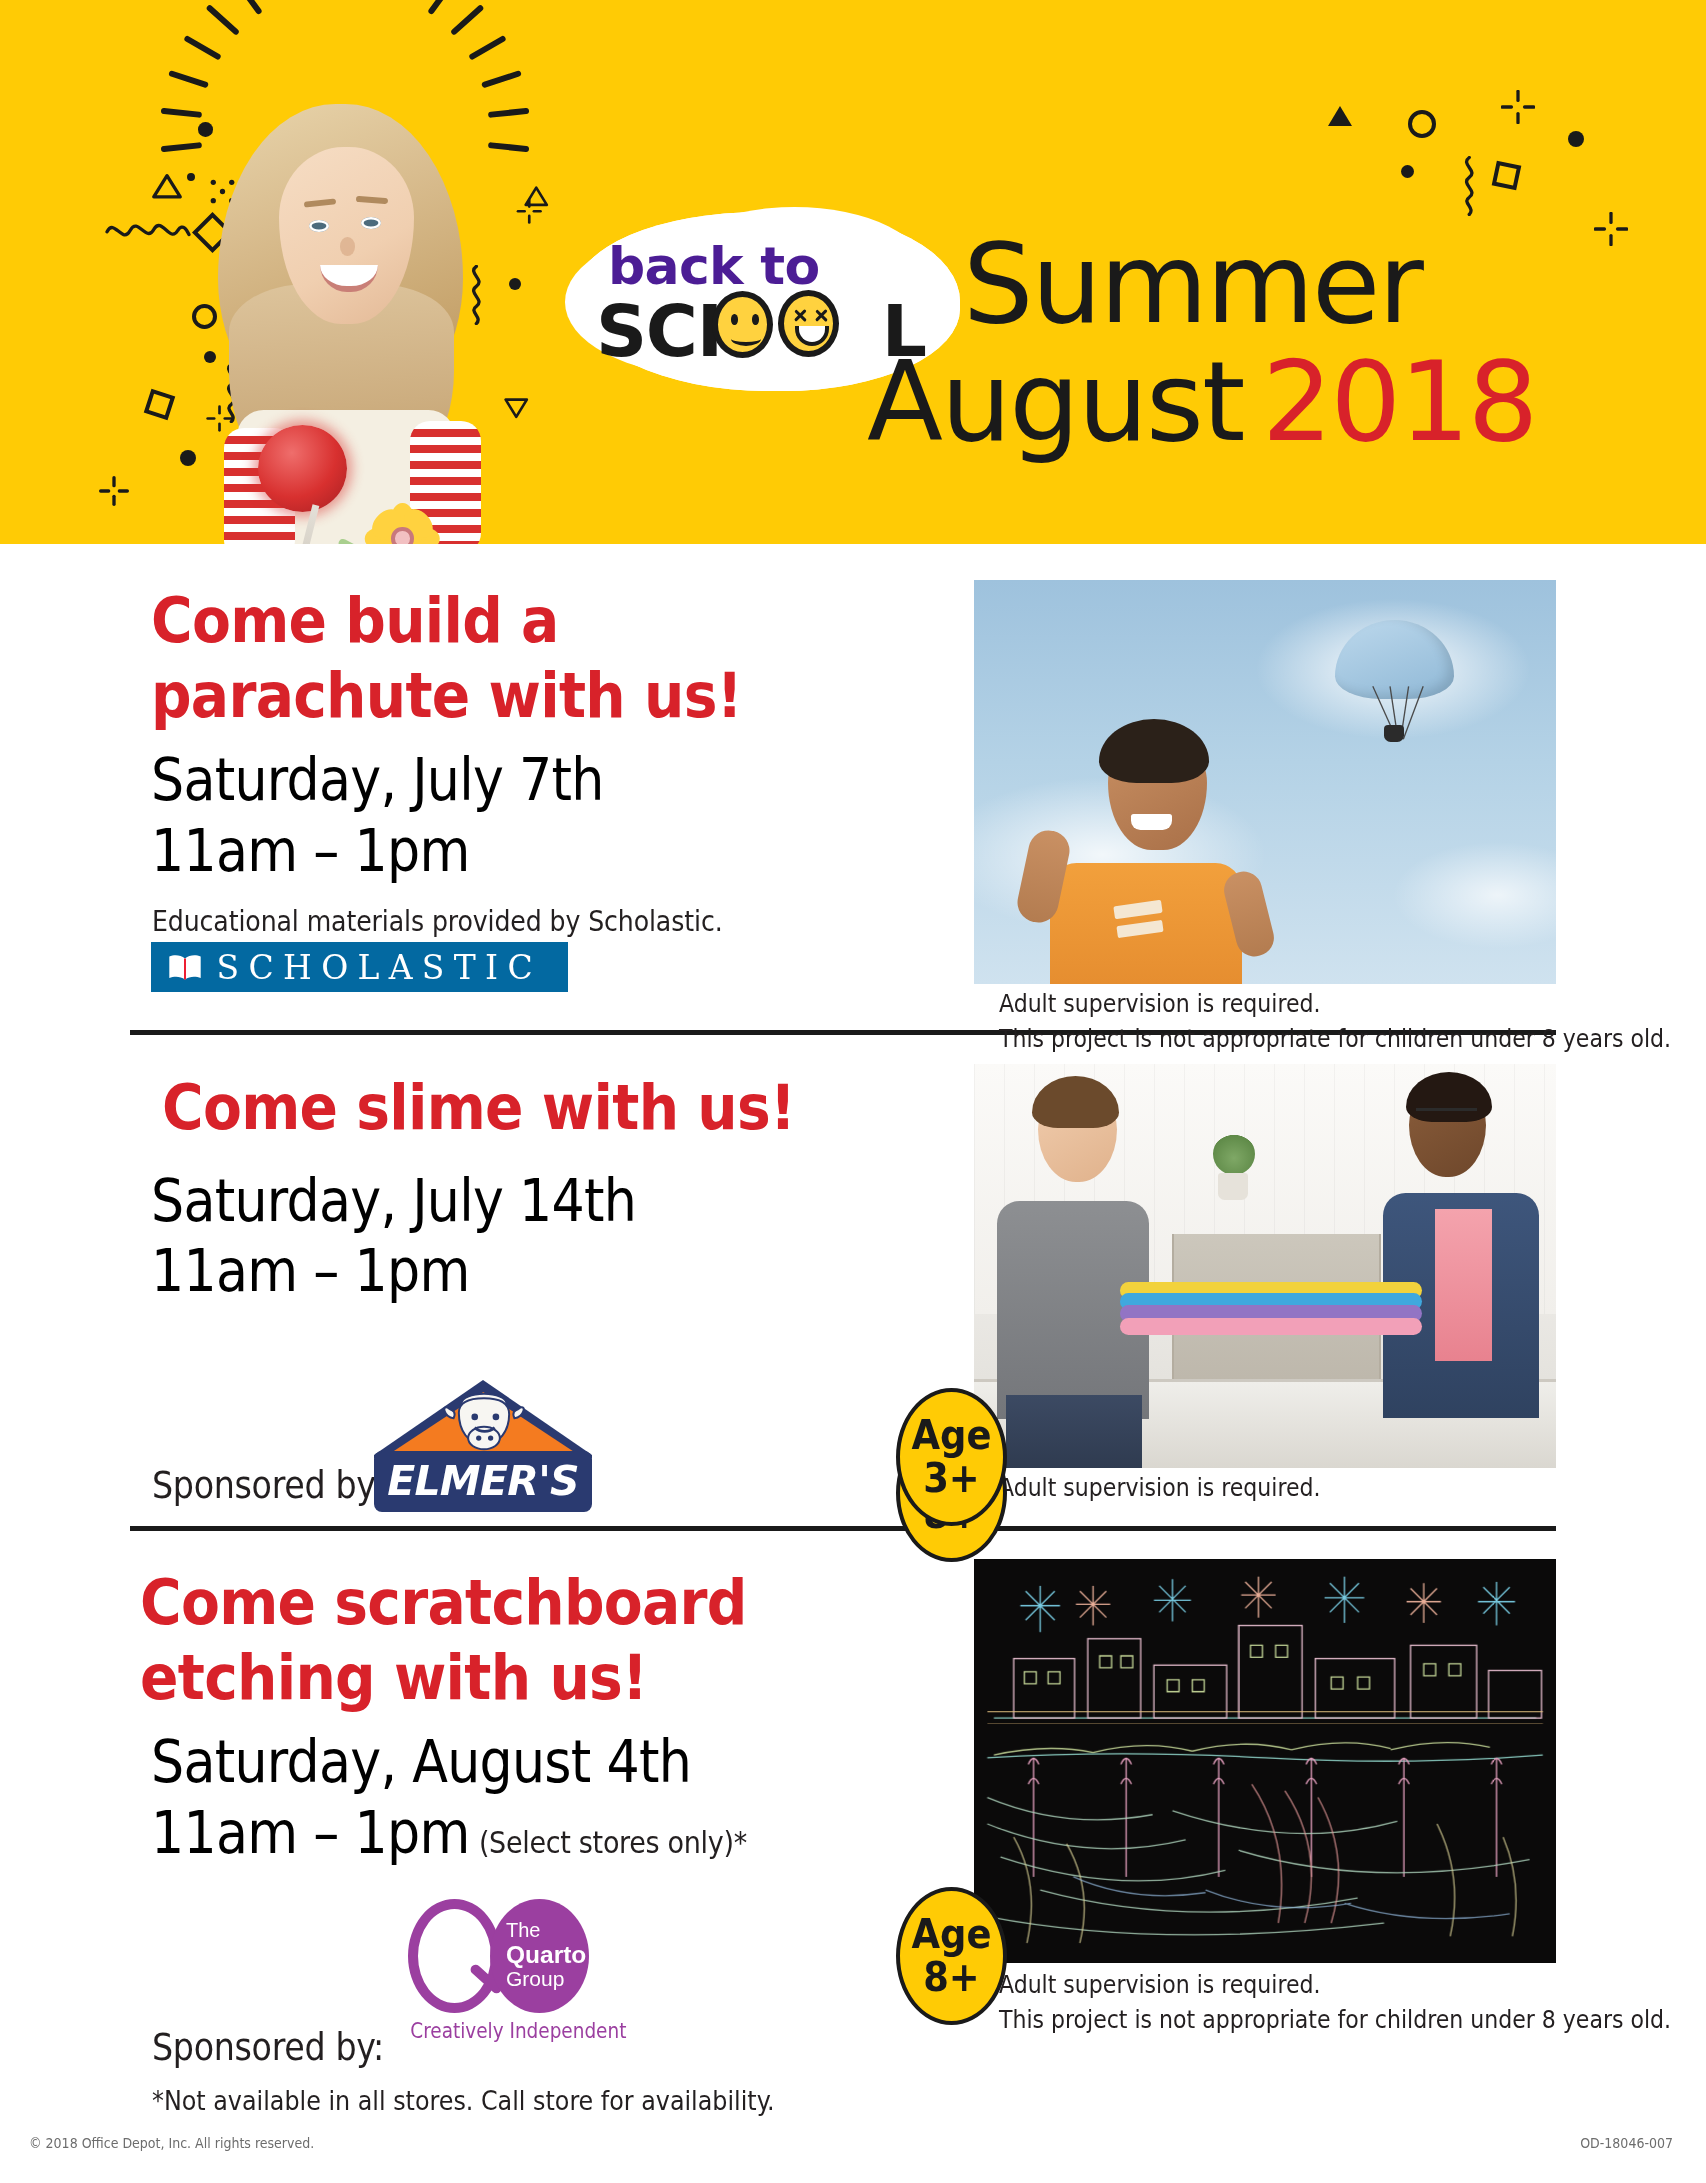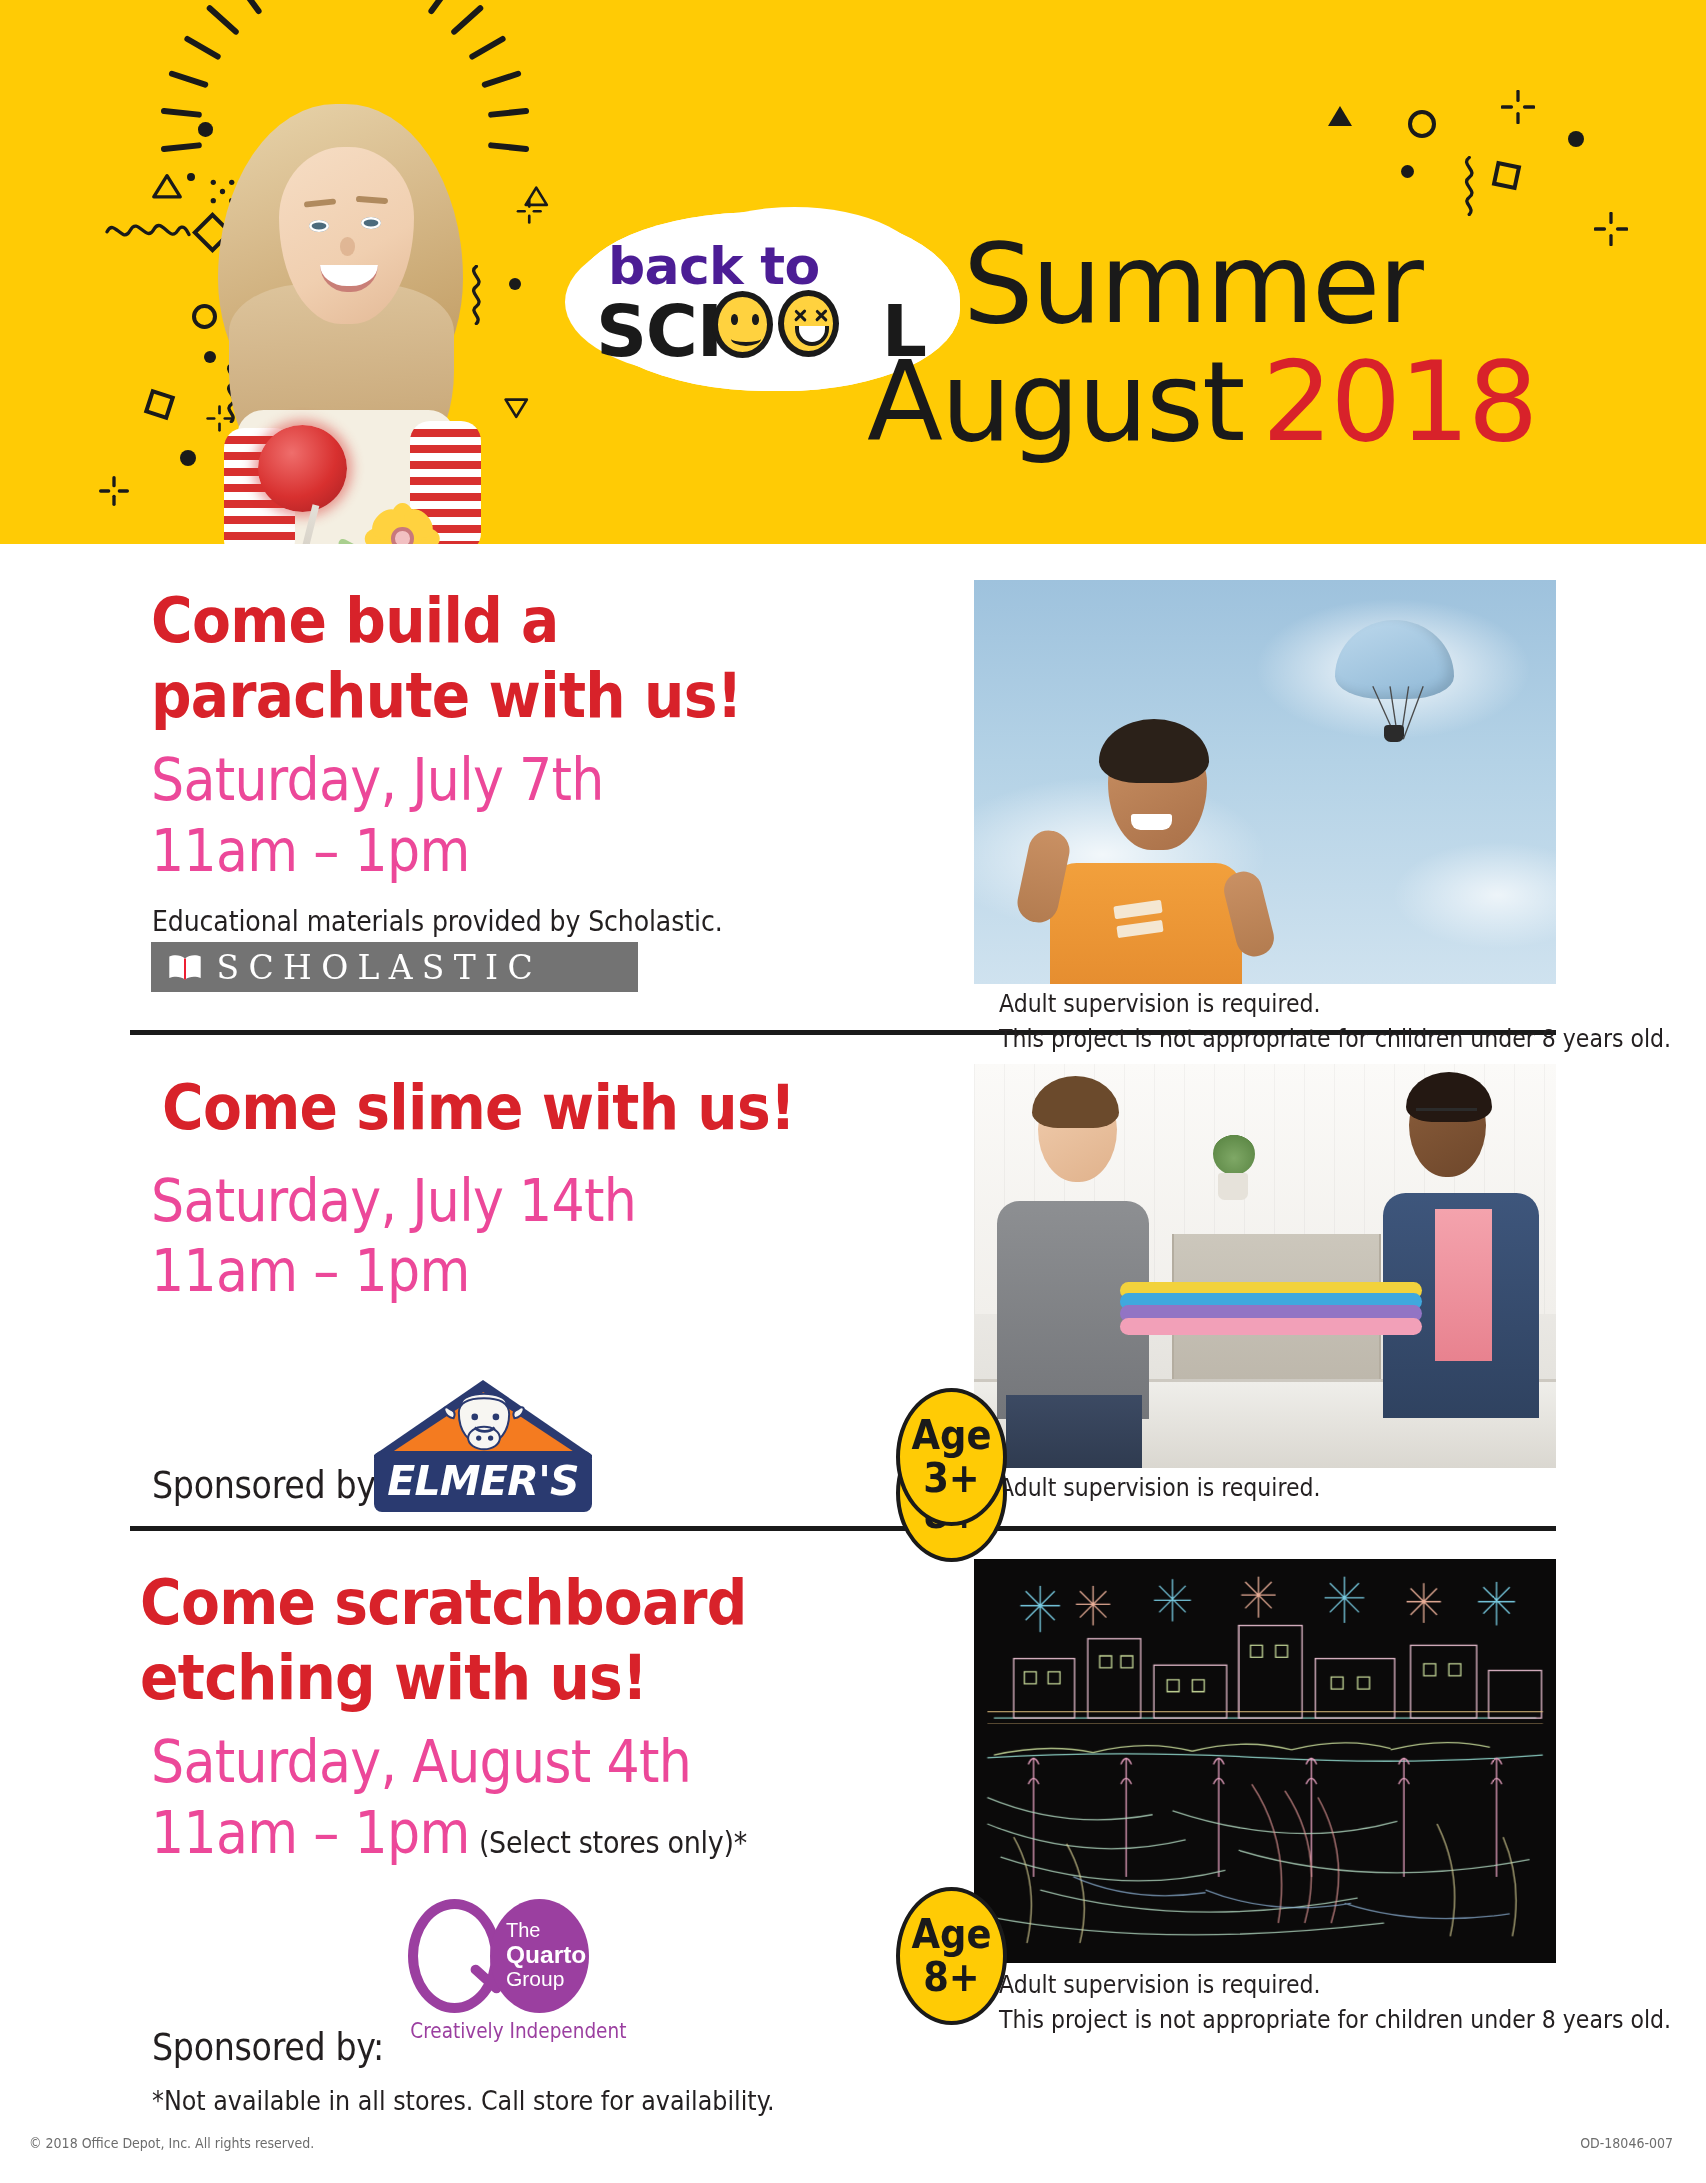--- a/index.html
+++ b/index.html
@@ -160,21 +160,21 @@
     position: absolute; left: 130px; width: 1426px; height: 4.6px;
     background: #1a1a1a;
   }
   .headline {
     font-family: "DejaVu Sans Condensed", "Liberation Sans Narrow", "Liberation Sans", sans-serif;
     font-weight: 700; color: #D8222A; font-size: 63px; line-height: 1.19;
     letter-spacing: -0.7px; max-width: 695px;
   }
   .datetime {
     font-family: "DejaVu Sans Condensed", "Liberation Sans Narrow", "Liberation Sans", sans-serif;
-    font-weight: 400; color: #ec4899; font-size: 58px; line-height: 1.20;
+    font-weight: 400; color: #000000; font-size: 58px; line-height: 1.20;
     letter-spacing: -0.7px;
   }
   .select-note {
     font-family: "DejaVu Sans Condensed", "Liberation Sans Narrow", "Liberation Sans", sans-serif;
     font-size: 30px; color: #231f20; letter-spacing: -0.3px;
   }
   .sub-note {
     font-family: "DejaVu Sans Condensed", "Liberation Sans Narrow", "Liberation Sans", sans-serif;
     font-size: 28px; color: #231f20; letter-spacing: -0.1px;
   }
@@ -182,21 +182,21 @@
     font-family: "DejaVu Sans Condensed", "Liberation Sans Narrow", "Liberation Sans", sans-serif;
     font-size: 37px; color: #231f20; letter-spacing: -0.3px;
   }
   .footnote {
     font-family: "DejaVu Sans Condensed", "Liberation Sans Narrow", "Liberation Sans", sans-serif;
     font-size: 26.5px; color: #231f20;
   }
 
   
   .scholastic {
-    position: relative; width: 487px; height: 50px; background: #737373;
+    position: relative; width: 417px; height: 50px; background: #0369a1;
     display: flex; align-items: center; padding-left: 17px; gap: 14.6px;
   }
   .book-icon { width: 34px; height: 28px; position: relative; flex: 0 0 auto; }
   .scholastic-word {
     font-family: "DejaVu Serif", "Liberation Serif", serif; font-size: 33px;
     color: #fff; letter-spacing: 9.3px; line-height: 1;
   }
 
   
   .elmers { position: relative; width: 218px; height: 132px; }

